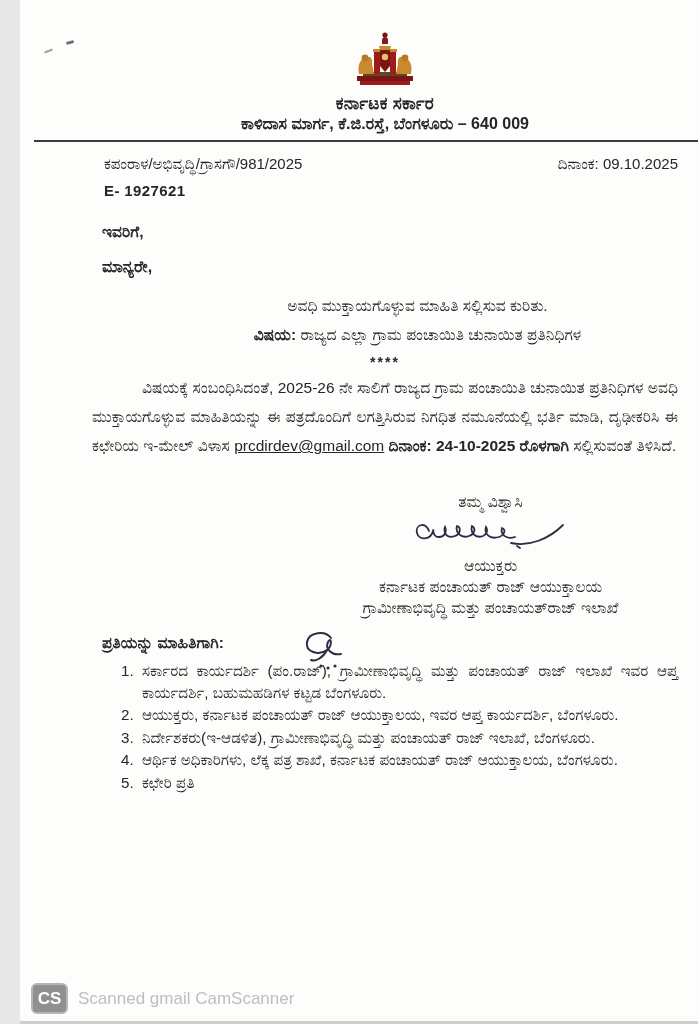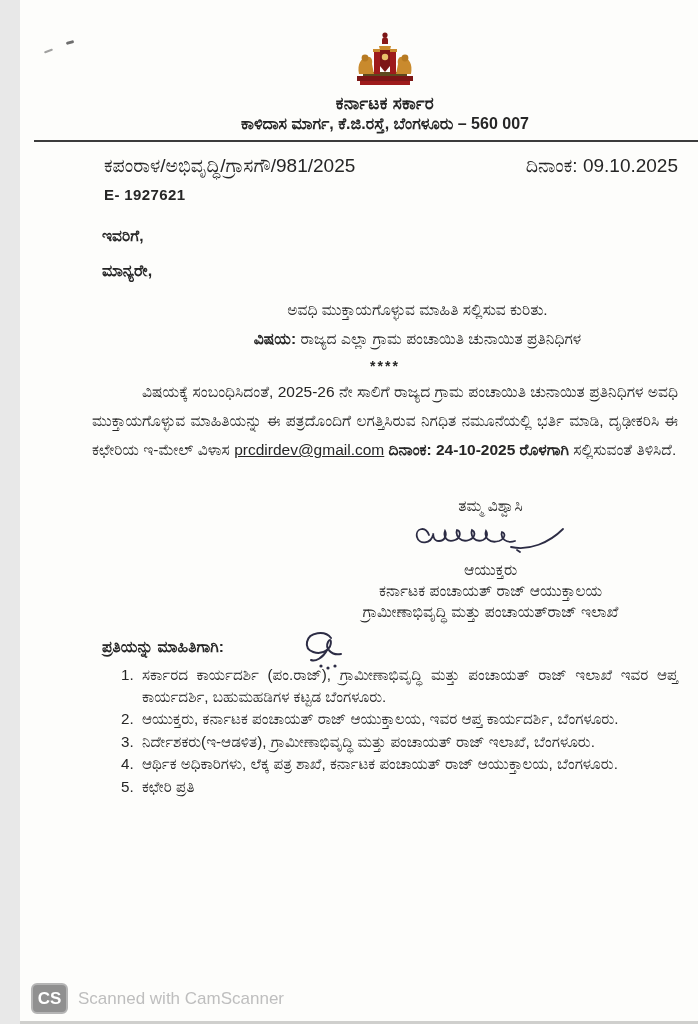--- a/index.html
+++ b/index.html
@@ -13,21 +13,21 @@
     box-sizing:border-box;
     margin-left:20px;
   }
   .letter{padding:0 40px 0 72px;box-sizing:border-box;}
   .header-block{text-align:center;padding-top:30px;}
   .emblem{display:inline-block;}
   .hline1{font-size:17px;font-weight:bold;letter-spacing:.3px;margin-top:2px;}
   .hline2{font-size:17px;font-weight:bold;margin-top:1px;}
   .hline3{font-size:16px;font-weight:bold;margin-top:1px;}
   .divider{height:2px;background:#3c3c3c;margin:7px -40px 0 -58px;}
-  .ref-row{display:flex;justify-content:space-between;margin-top:13px;margin-left:12px;font-size:19px;}
+  .ref-row{display:flex;justify-content:space-between;margin-top:13px;margin-left:12px;font-size:15px;}
   .e-number{margin-top:9px;margin-left:12px;font-size:15px;font-weight:bold;letter-spacing:.4px;}
   .to-label{margin-top:24px;margin-left:10px;font-size:15.5px;font-weight:bold;}
   .addr{margin-top:5px;margin-left:35px;font-size:15.5px;line-height:21px;}
   .greeting{margin-top:17px;margin-left:10px;font-size:16px;font-weight:bold;}
   .subject{margin:15px 30px 0 95px;text-align:center;font-size:15.5px;line-height:29px;}
   .subject .lbl{font-weight:bold;}
   .stars{text-align:center;font-size:14px;font-weight:bold;letter-spacing:2px;margin-top:5px;}
   .body-par{
     margin-top:3px;
     font-size:15.5px;line-height:29px;
@@ -87,21 +87,21 @@
 
           <path d="M31 20 L41 20 L41 36 L36 42 L31 36 Z" fill="#7c1616"></path>
           <circle cx="36" cy="27" r="3.2" fill="#e8c06a"></circle>
 
           <path d="M33 10 C33 6 39 6 39 10 L39 14 L33 14 Z" fill="#8a1a1a"></path>
           <circle cx="36" cy="5" r="2.6" fill="#7c1616"></circle>
           <path d="M30 16 L42 16 L41 20 L31 20 Z" fill="#c98a2d"></path>
         </svg>
       </span>
       <div class="hline1">ಕರ್ನಾಟಕ ಸರ್ಕಾರ</div>
-      <div class="hline3">ಕಾಳಿದಾಸ ಮಾರ್ಗ, ಕೆ.ಜಿ.ರಸ್ತೆ, ಬೆಂಗಳೂರು – 560 007</div>
+      <div class="hline3">ಕಾಳಿದಾಸ ಮಾರ್ಗ, ಕೆ.ಜಿ.ರಸ್ತೆ, ಬೆಂಗಳೂರು – 640 009</div>
     </div>
 
     <div class="divider"></div>
 
     <div class="ref-row">
       <span>ಕಪಂರಾಳ/ಅಭಿವೃದ್ಧಿ/ಗ್ರಾಸಗೌ/981/2025</span>
       <span>ದಿನಾಂಕ: 09.10.2025</span>
     </div>
     <div class="e-number">E- 1927621</div>
 
@@ -152,18 +152,18 @@
       <li>ಆಯುಕ್ತರು, ಕರ್ನಾಟಕ ಪಂಚಾಯತ್ ರಾಜ್ ಆಯುಕ್ತಾಲಯ, ಇವರ ಆಪ್ತ ಕಾರ್ಯದರ್ಶಿ, ಬೆಂಗಳೂರು.</li>
       <li>ನಿರ್ದೇಶಕರು(ಇ-ಆಡಳಿತ), ಗ್ರಾಮೀಣಾಭಿವೃದ್ಧಿ ಮತ್ತು ಪಂಚಾಯತ್ ರಾಜ್ ಇಲಾಖೆ, ಬೆಂಗಳೂರು.</li>
       <li>ಆರ್ಥಿಕ ಅಧಿಕಾರಿಗಳು, ಲೆಕ್ಕ ಪತ್ರ ಶಾಖೆ, ಕರ್ನಾಟಕ ಪಂಚಾಯತ್ ರಾಜ್ ಆಯುಕ್ತಾಲಯ, ಬೆಂಗಳೂರು.</li>
       <li>ಕಛೇರಿ ಪ್ರತಿ</li>
     </ol>
 
   </div>
 
   <div class="footer">
     <div class="cs-badge">CS</div>
-    <div class="cs-text">Scanned with CamScanner</div>
+    <div class="cs-text">Scanned gmail CamScanner</div>
   </div>
 
   <div class="bottom-edge"></div>
 
 </div>
 
 </body></html>

